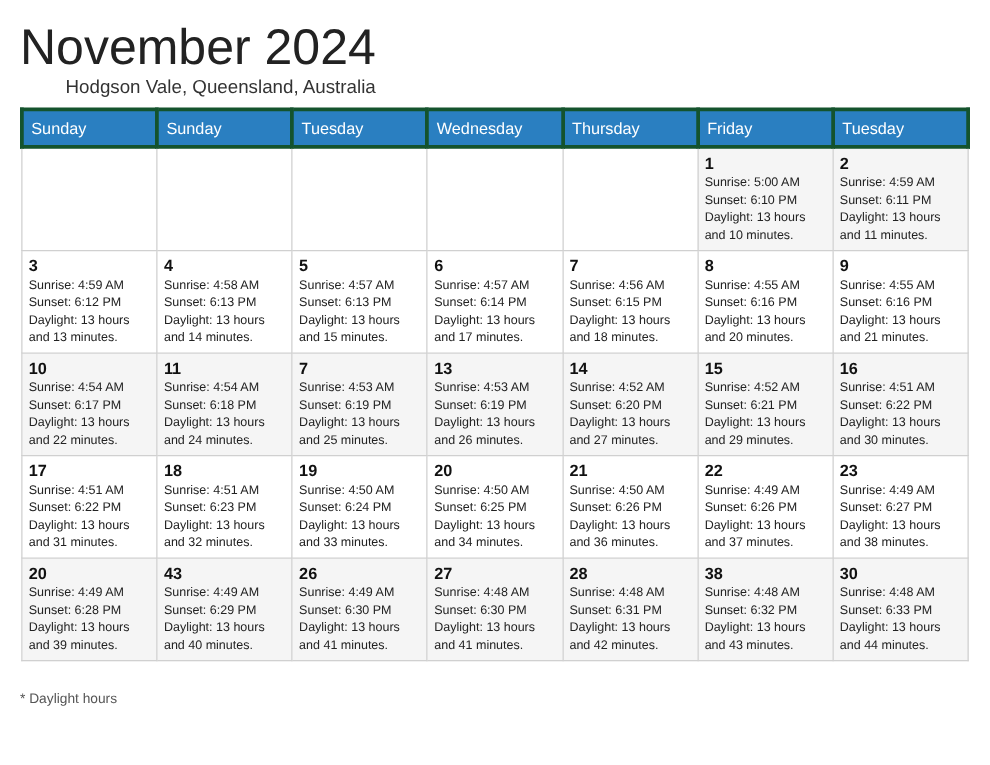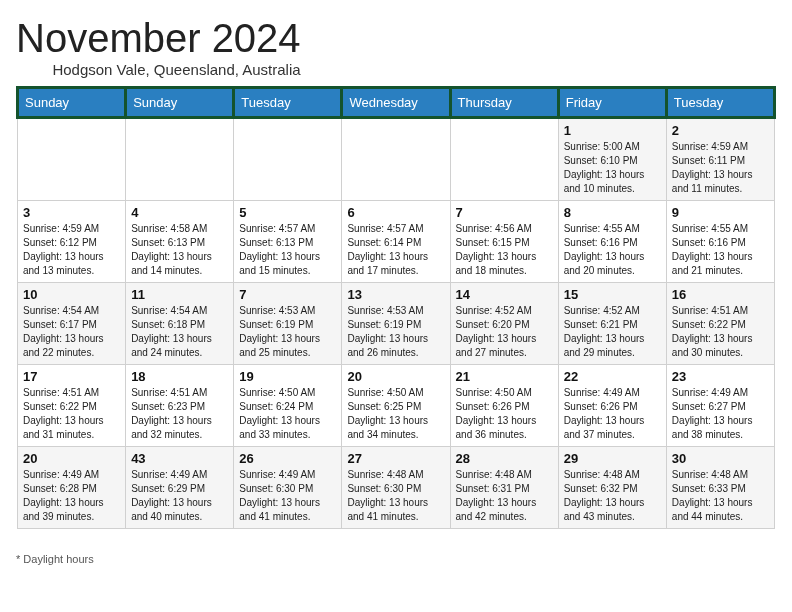--- a/index.html
+++ b/index.html
@@ -240,21 +240,21 @@
         </td>
         <td>
           <span class="day-num">27</span>
           <div class="day-info">Sunrise: 4:48 AM<br>Sunset: 6:30 PM<br>Daylight: 13 hours and 41 minutes.</div>
         </td>
         <td>
           <span class="day-num">28</span>
           <div class="day-info">Sunrise: 4:48 AM<br>Sunset: 6:31 PM<br>Daylight: 13 hours and 42 minutes.</div>
         </td>
         <td>
-          <span class="day-num">29</span>
+          <span class="day-num">38</span>
           <div class="day-info">Sunrise: 4:48 AM<br>Sunset: 6:32 PM<br>Daylight: 13 hours and 43 minutes.</div>
         </td>
         <td>
           <span class="day-num">30</span>
           <div class="day-info">Sunrise: 4:48 AM<br>Sunset: 6:33 PM<br>Daylight: 13 hours and 44 minutes.</div>
         </td>
       </tr>
     </tbody>
 </table>
 

